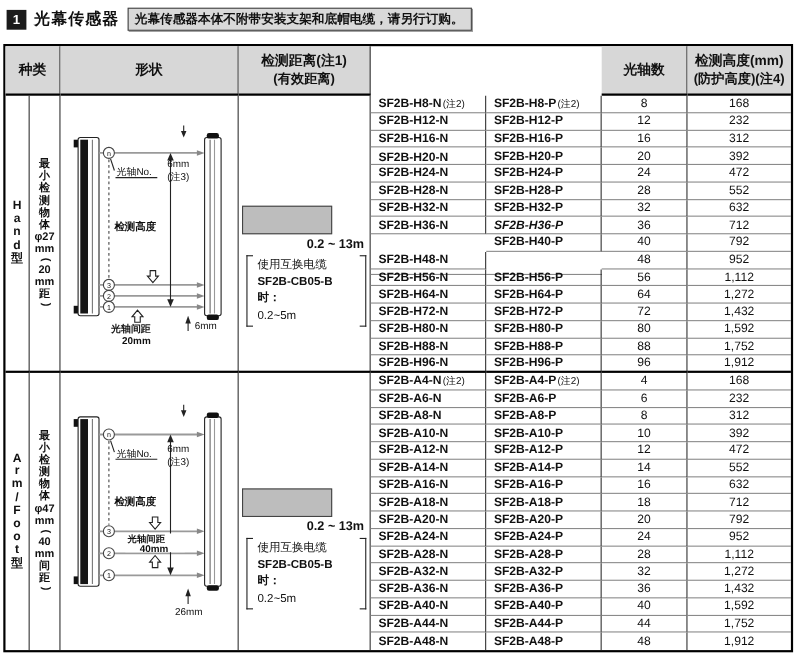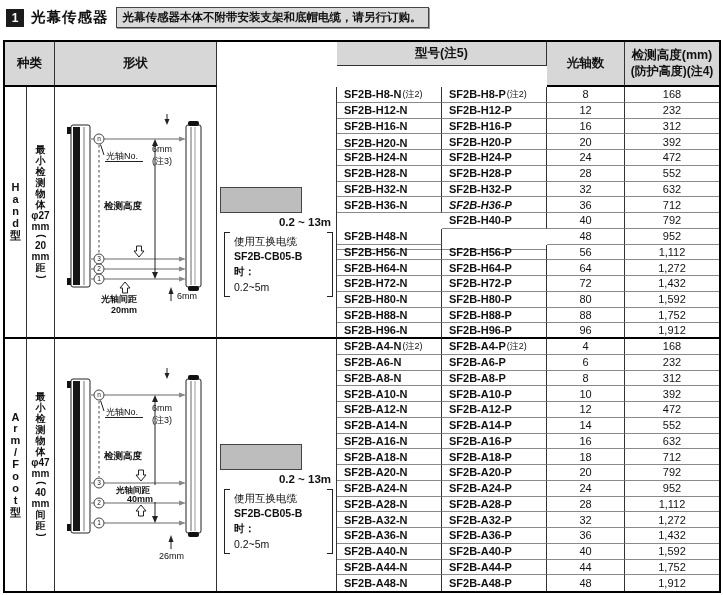--- a/index.html
+++ b/index.html
@@ -50,23 +50,24 @@
 </div>
 
 <div id="grid">
 
   <div class="cell hd bb2" style="grid-column:1/3;grid-row:1/3">
       <span>种类</span>
     </div>
   <div class="cell hd bb2" style="grid-column:3;grid-row:1/3">
       <span>形状</span>
     </div>
-  <div class="cell hd" style="grid-column:5/7;grid-row:1">
-      <span>型号(注5)</span>
-    </div>
+  <div class="cell hd bb2" style="grid-column:4;grid-row:1/3">
+    <span>检测距离(注1)</span>
+    <span class="sub2">(有效距离)</span>
+  </div>
   <div class="cell hd bb2" style="grid-column:7;grid-row:1/3">
       <span>光轴数</span>
     </div>
   <div class="cell hd bb2 nobr" style="grid-column:8;grid-row:1/3">
     <span>检测高度(mm)</span>
     <span class="sub2">(防护高度)(注4)</span>
   </div>
 
   <div class="cell vcell bb2" style="grid-column:1;grid-row:3/19">
       <span>H</span>

